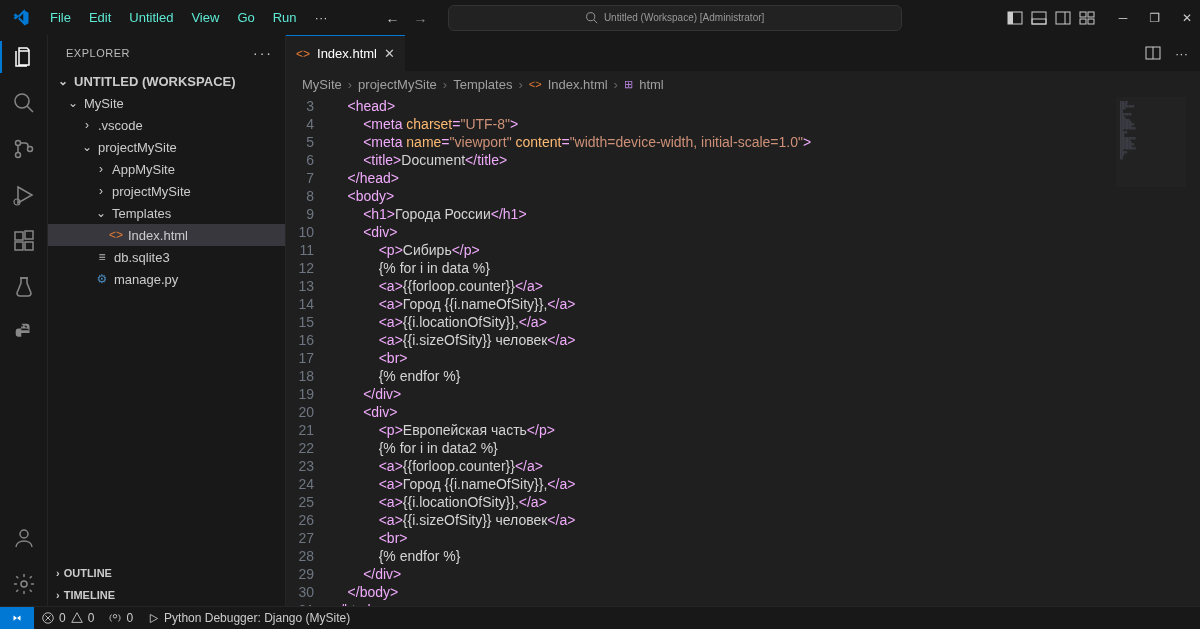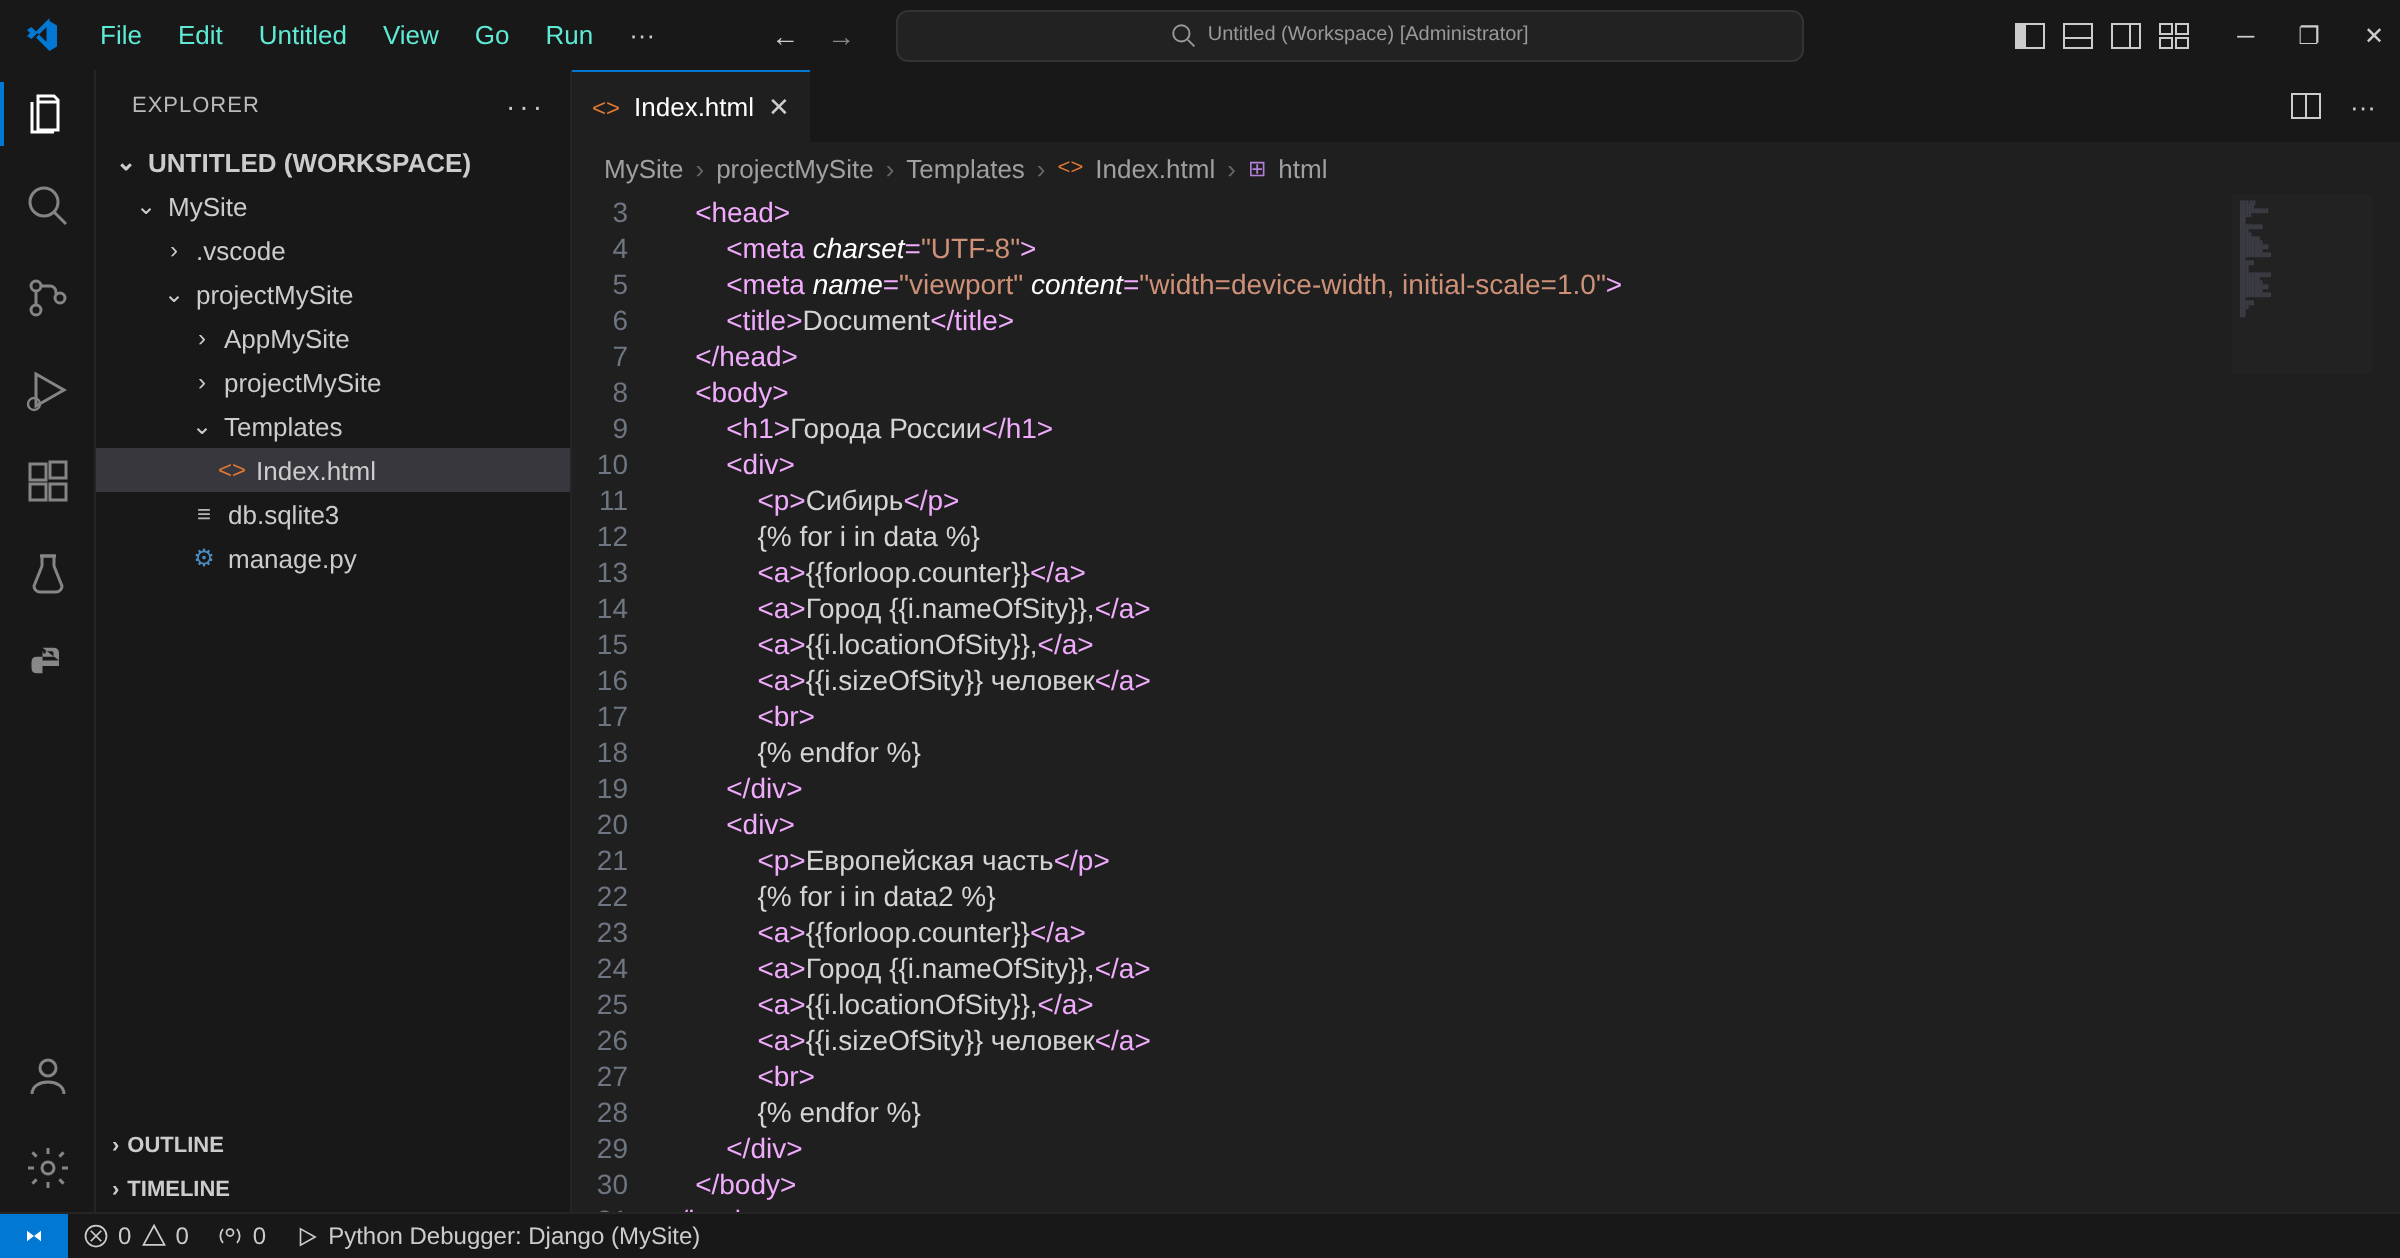--- a/index.html
+++ b/index.html
@@ -44,21 +44,21 @@
 .breadcrumb { height:26px; display:flex; align-items:center; padding-left:16px; gap:6px; font-size:13px; color:#a0a0a0; }
 .breadcrumb .sep { color:#666; }
 .breadcrumb .fico { color:#e37933; font-size:11px; }
 .breadcrumb .tagico { color:#b180d7; font-size:11px; }
 
 .code-scroll { flex:1; display:flex; overflow:hidden; font-family:Consolas,monospace; font-size:14px; line-height:18px; position:relative; }
 .gutter { width:42px; text-align:right; padding-right:14px; color:#6e7681; user-select:none; }
 .gutter div { height:18px; }
 .code-lines { flex:1; color:#d4d4d4; white-space:pre; }
 .code-lines div { height:18px; padding-left:4px; }
-.t-tag{color:#f0abfc;} .t-attr{color:#ffffff;font-style:italic;} .t-str{color:#ce9178;} .t-text{color:#d4d4d4;}
+.t-tag{color:#f0abfc;} .t-attr{color:#fdba74;} .t-str{color:#ce9178;} .t-text{color:#d4d4d4;}
 .minimap { position:absolute; right:14px; top:0; width:70px; height:100%; opacity:0.5; background:linear-gradient(#1f1f1f,#1f1f1f); pointer-events:none; }
 .minimap-lines { padding:4px; font-size:2px; line-height:2px; color:#556; }
 .minimap-slider{position:absolute;top:0;right:0;width:100%;height:90px;background:rgba(120,120,120,0.08);}
 
 .statusbar { height:23px; background:#181818; border-top:1px solid #252525; display:flex; align-items:center; font-size:12px; color:#ccc; }
 .statusbar .remote { background:#0078d4; color:#fff; width:34px; height:100%; display:flex; align-items:center; justify-content:center; }
 .statusbar .sb-item { padding:0 7px; display:flex; align-items:center; gap:4px; cursor:pointer; height:100%; }
 .statusbar .sb-right { margin-left:auto; display:flex; }
 svg{display:block;}
 </style>

